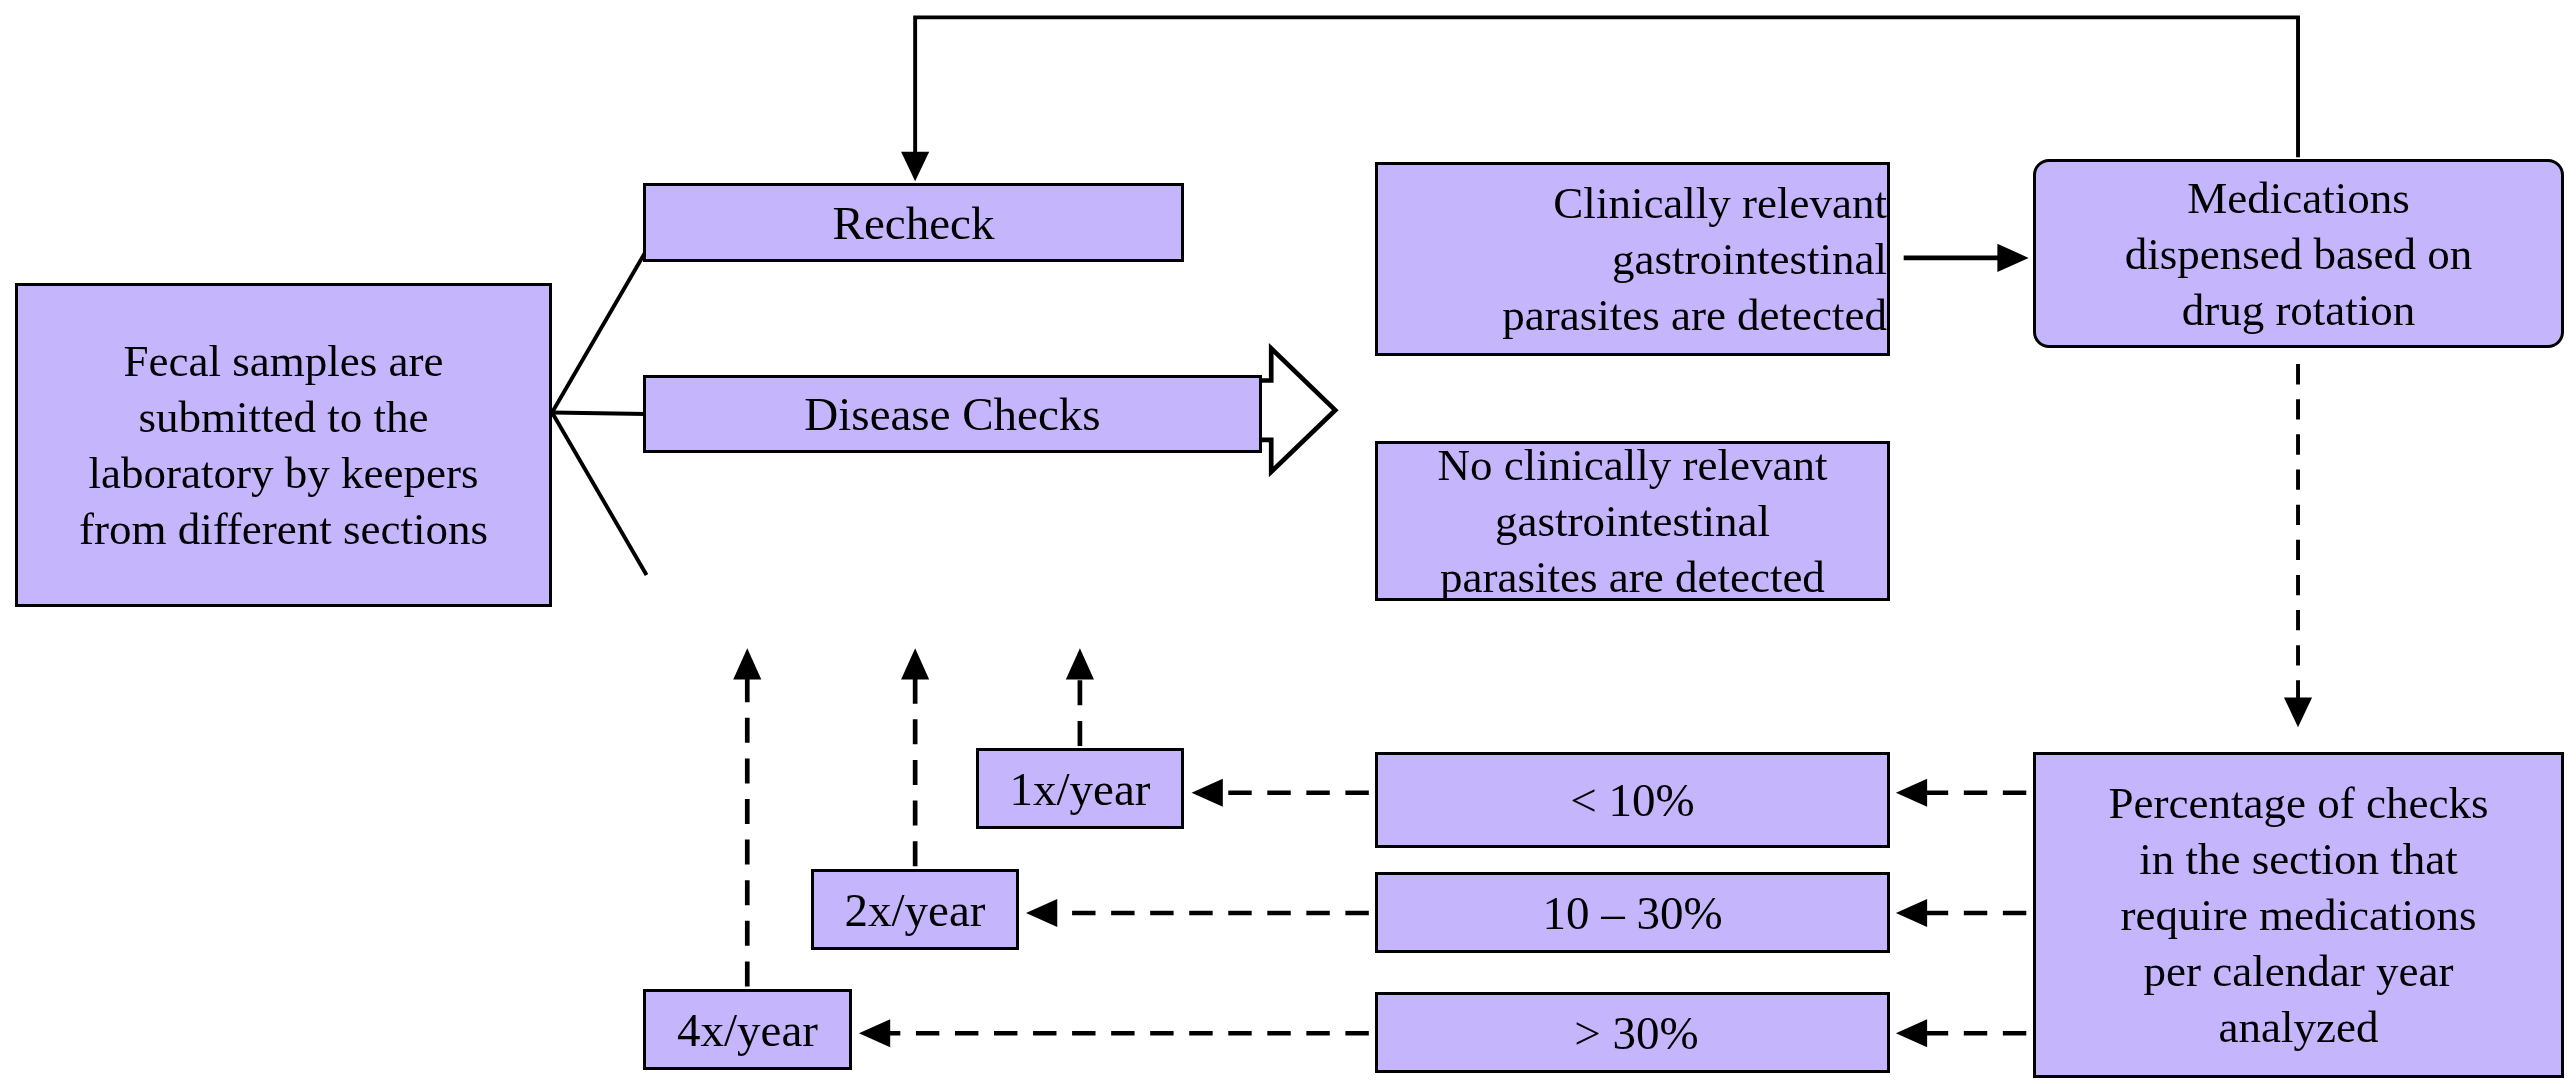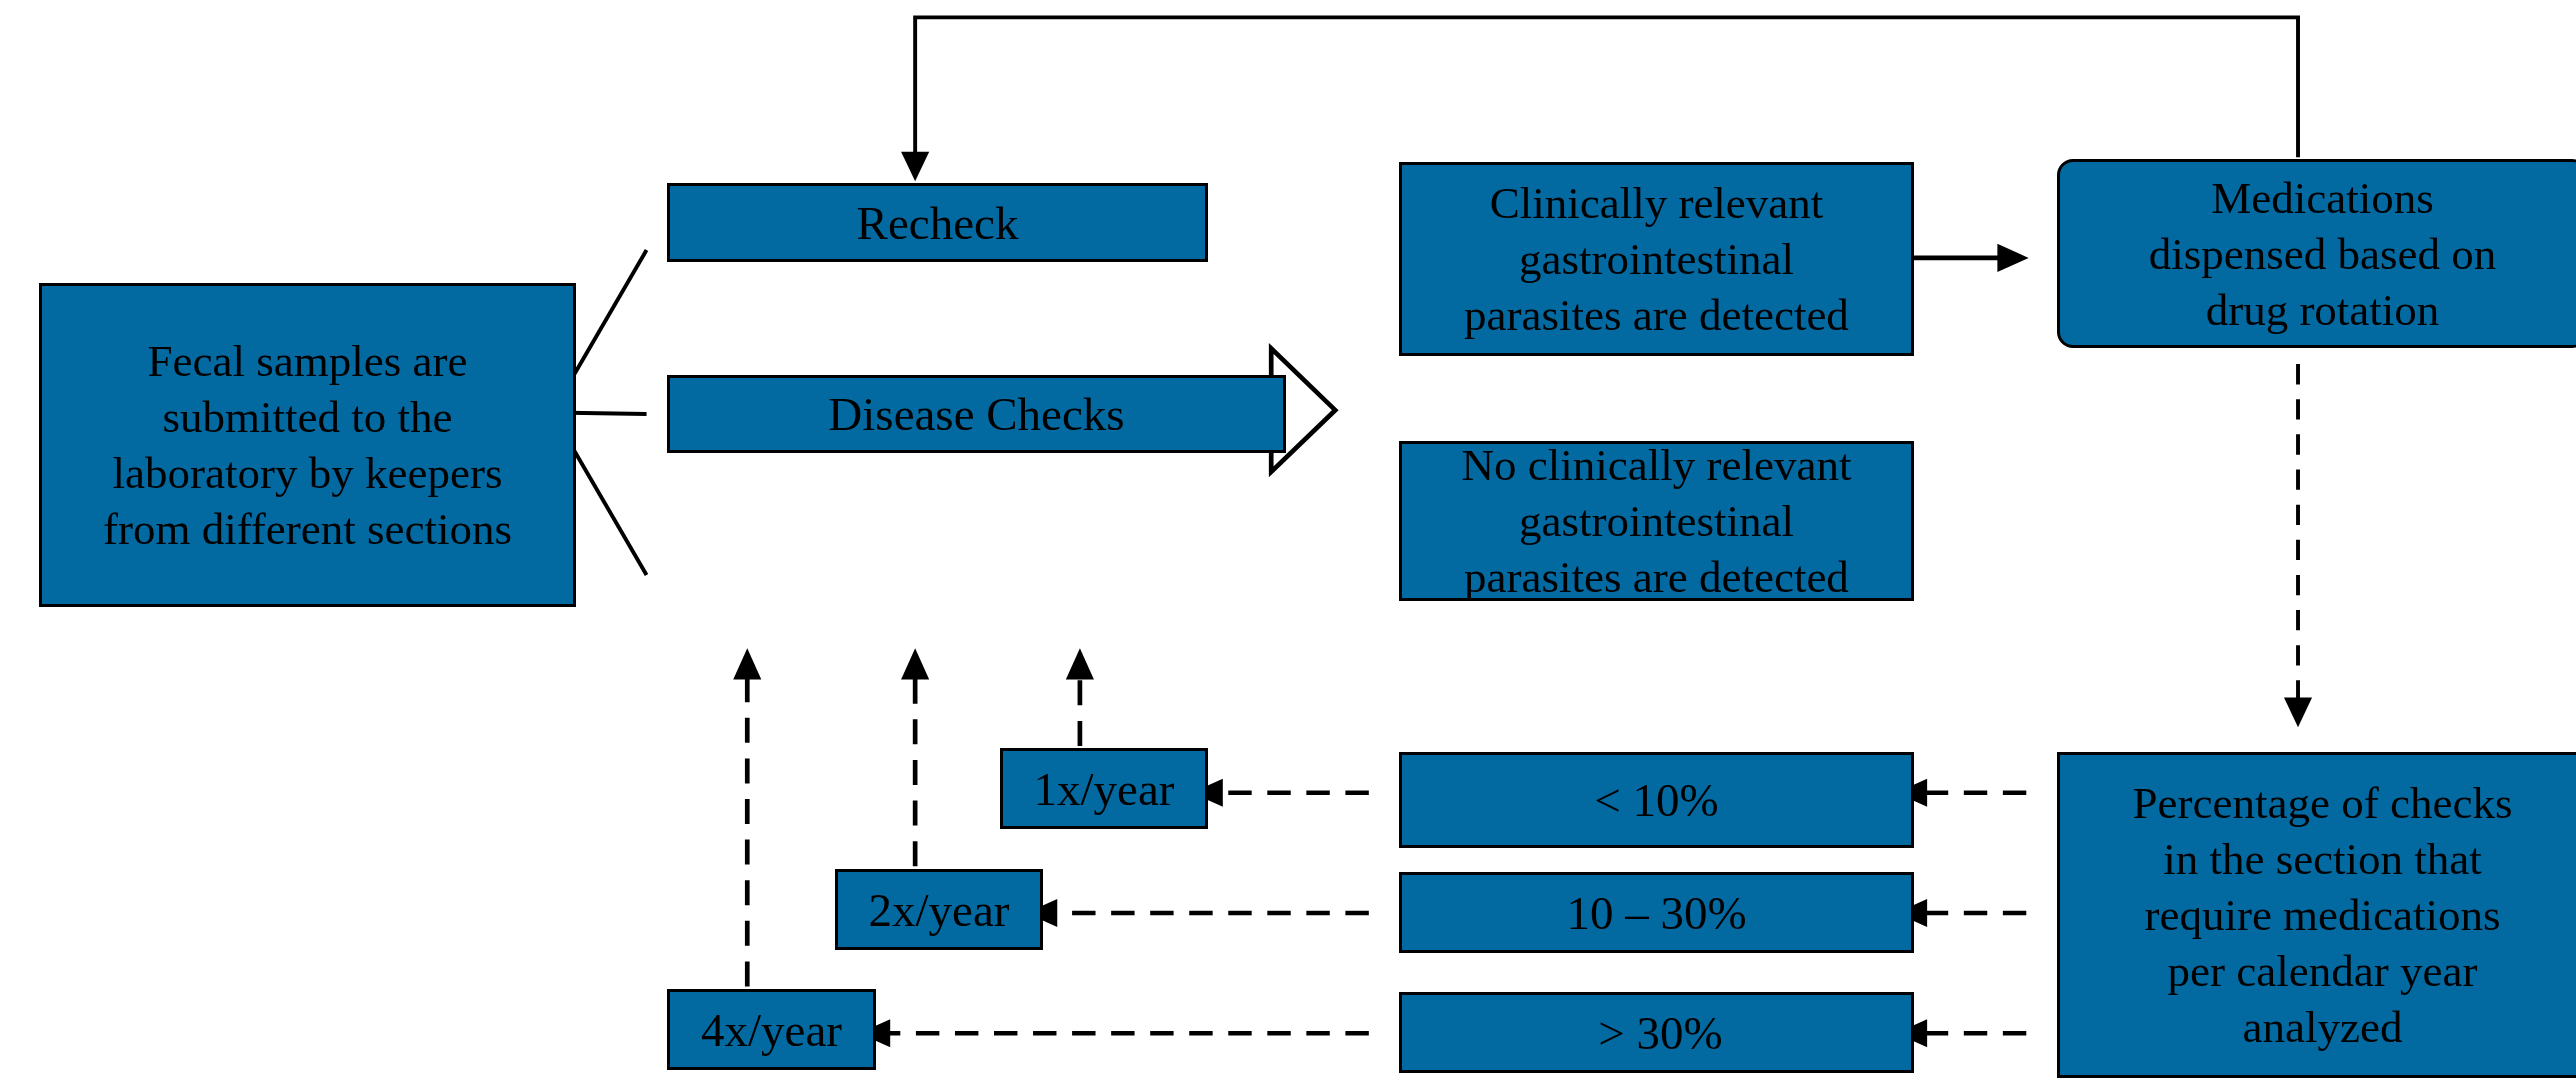--- a/index.html
+++ b/index.html
@@ -11,29 +11,28 @@
     color:#000000;
     overflow:hidden;
   }
   .lines {
     position:absolute; left:0; top:0; width:2576px; height:1085px;
   }
   .node {
     position:absolute;
     box-sizing:border-box;
     border:3.1px solid #000000;
-    background:#0369a1;
+    background:#c4b5fd;
     display:flex;
     align-items:center;
     justify-content:center;
     text-align:center;
     font-size:45px;
     line-height:56px;
     white-space:pre-line;
-    margin-left:24px;
   }
   .node .label { display:block; width:100%; }
   .node.small { font-size:47px; }
 </style>
 </head>
 <body>
 
 <div class="stage">
 
   <svg class="lines" viewBox="0 0 3299 1389" xmlns="http://www.w3.org/2000/svg">
@@ -84,21 +83,21 @@
 
   <div class="node small" style="left:643px; top:183px; width:541px; height:79px;">
     <span class="label">Recheck</span>
   </div>
 
   <div class="node small" style="left:643px; top:375px; width:619px; height:78px;">
     <span class="label">Disease Checks</span>
   </div>
 
 
-  <div class="node" style="left:1375px; top:162px; width:515px; height:194px;">
+  <div class="node" style="left:1375px; top:162px; width:515px; height:194px;text-align:right;">
     <span class="label">Clinically relevant
 gastrointestinal
 parasites are detected</span>
   </div>
 
   <div class="node" style="left:1375px; top:441px; width:515px; height:160px;">
     <span class="label">No clinically relevant
 gastrointestinal
 parasites are detected</span>
   </div>

